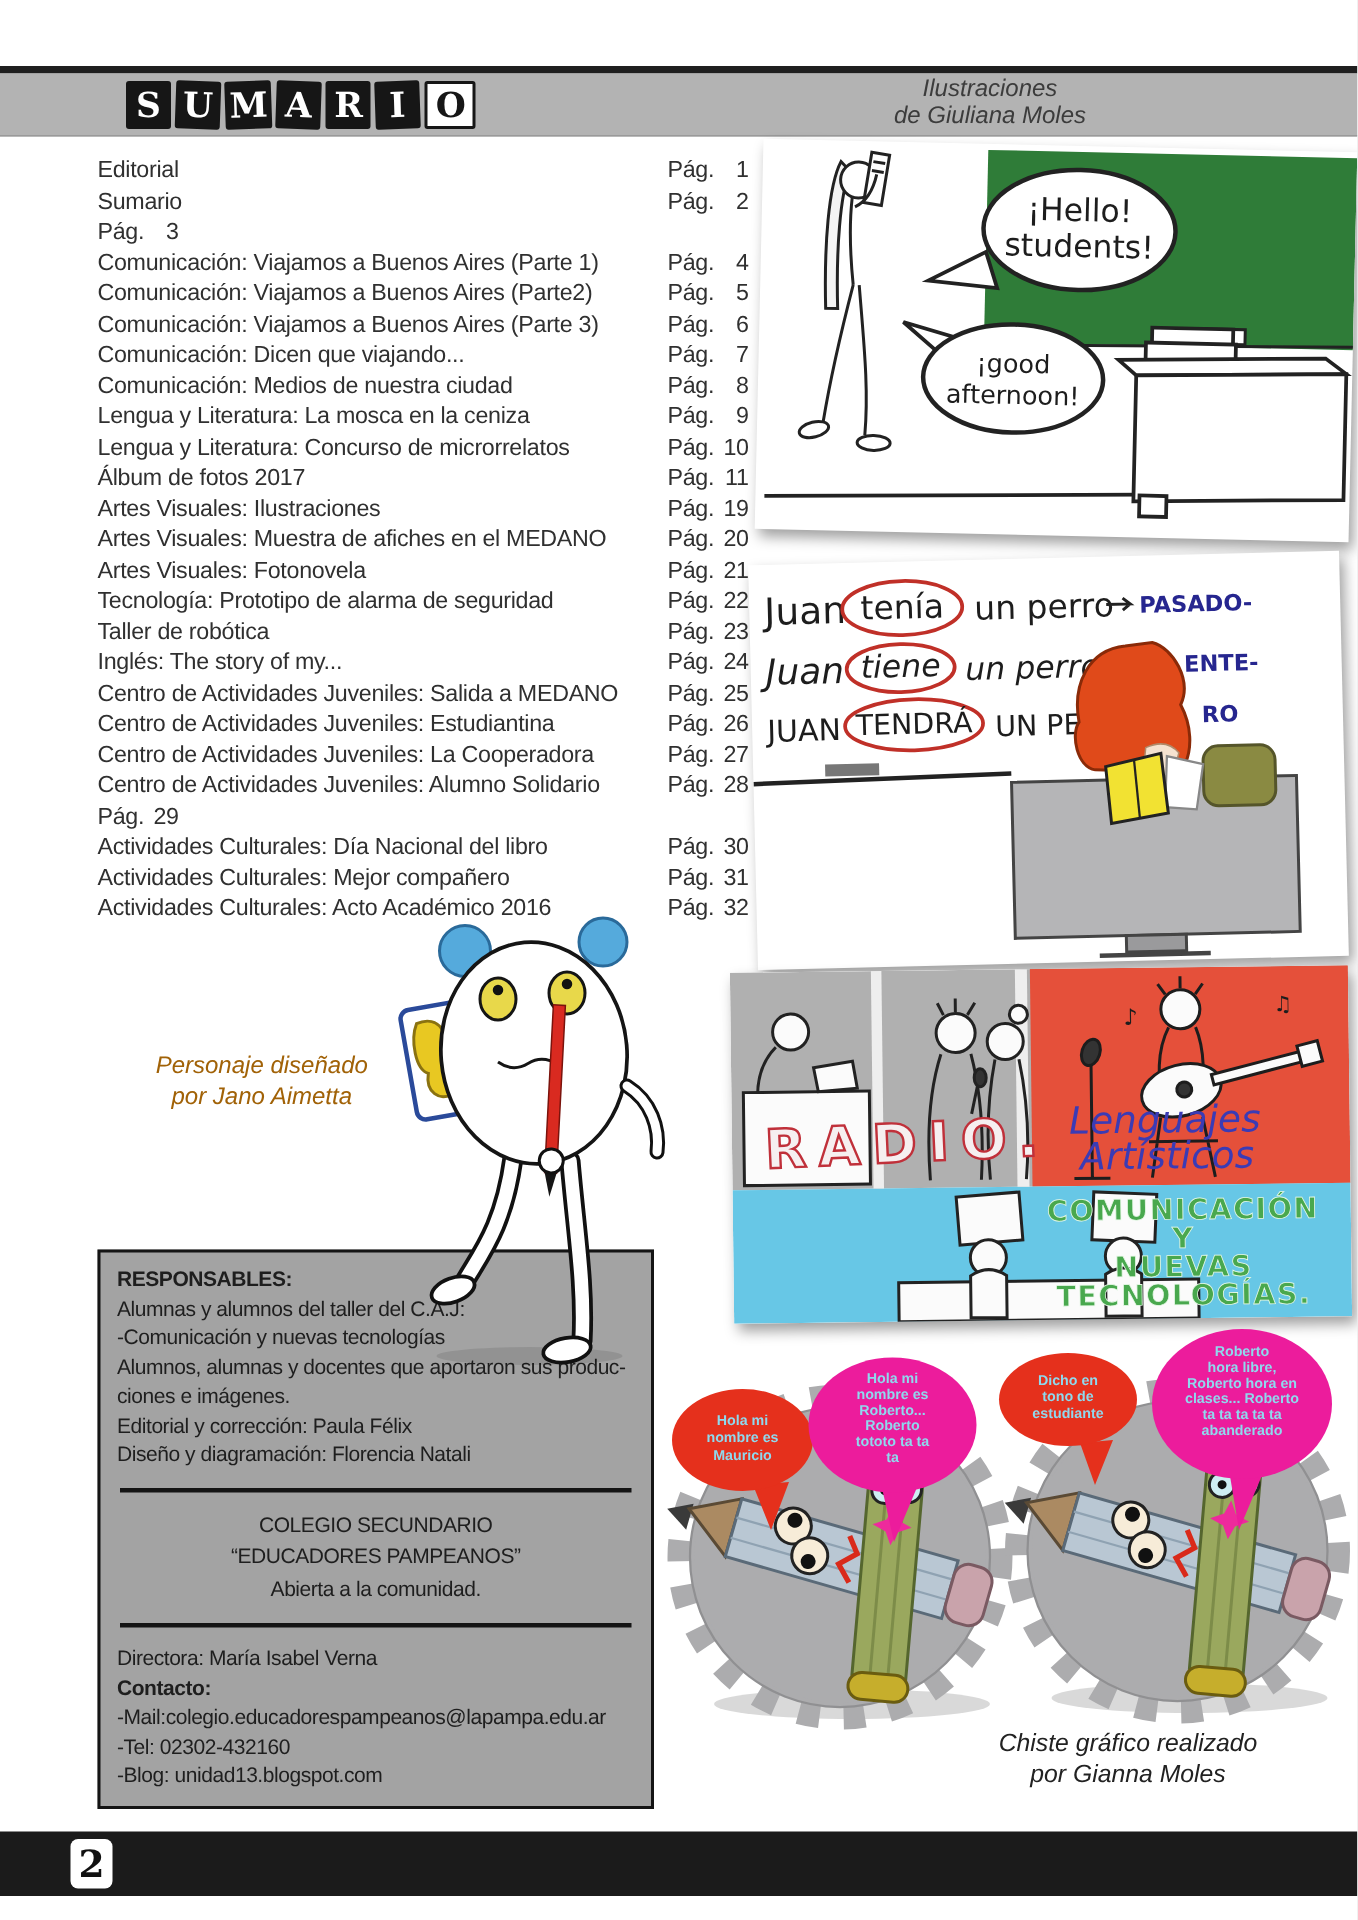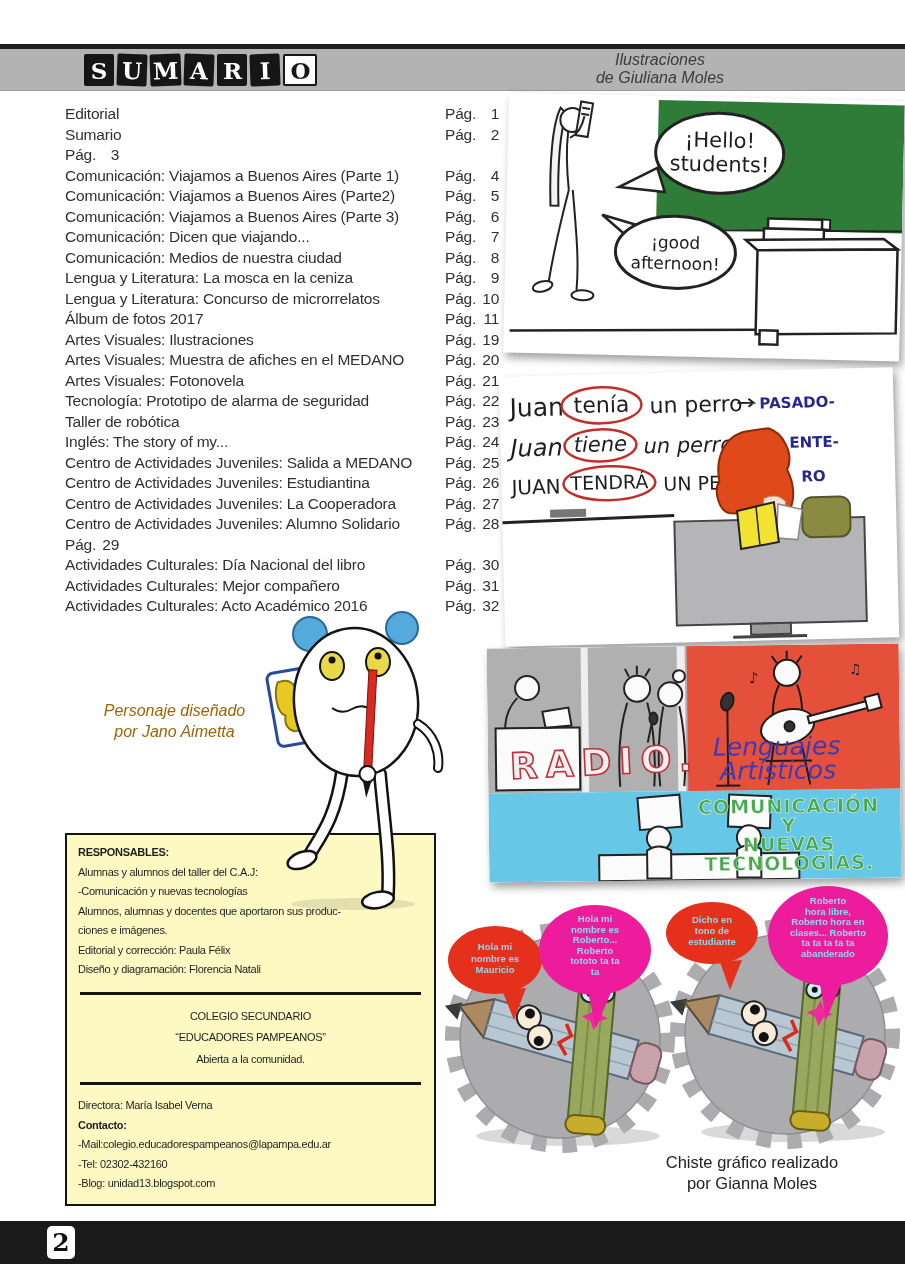--- a/index.html
+++ b/index.html
@@ -31,31 +31,31 @@
   .card-comic2{left:502px;top:372px;width:394px;height:270px;transform:rotate(-1.4deg);}
   .card-collage{left:488px;top:646px;width:412px;height:234px;transform:rotate(-0.7deg);}
 
   
   .mascot{position:absolute;left:238px;top:606px;z-index:5;}
   .mascot-caption{position:absolute;left:92px;top:700px;width:165px;text-align:center;
                   font-style:italic;font-size:16px;line-height:21px;color:#a16207;}
 
   
   .info-box{position:absolute;left:65px;top:833px;width:371px;height:373px;box-sizing:border-box;
-            background:#fef9c3;border:2px solid #141414;padding:8px 11px;z-index:2;
-            font-size:11px;letter-spacing:-0.3px;line-height:19.5px;color:#1e1e1e;}
+            background:#a3a3a3;border:2px solid #141414;padding:8px 11px;z-index:2;
+            font-size:14px;letter-spacing:-0.3px;line-height:19.5px;color:#1e1e1e;}
   .bold{font-weight:bold;}
   .info-box hr{border:none;border-top:3px solid #141414;margin:12px 2px 11px 2px;}
   .pub{text-align:center;line-height:21.5px;}
 
   
   .gear-left{position:absolute;left:440px;top:898px;}
   .gear-right{position:absolute;left:660px;top:878px;}
   .joke-caption{position:absolute;left:612px;top:1152px;width:280px;text-align:center;
-                font-size:16.5px;line-height:21px;color:#222;}
+                font-style:italic;font-size:16.5px;line-height:21px;color:#222;}
 
   
   .bottom-bar{position:absolute;left:0;top:1221px;width:905px;height:43px;background:#1b1b1b;}
   .page-num{position:absolute;left:47px;top:1226px;width:28px;height:33px;background:#fff;border-radius:5px;
             display:flex;align-items:center;justify-content:center;
             font-family:"DejaVu Serif",serif;font-weight:bold;font-size:25px;color:#111;}
 
   
   text{font-family:"DejaVu Sans",sans-serif;}
   .bubble-text{fill:#8fd9ee;font-size:9.5px;font-weight:bold;text-anchor:middle;font-family:"Liberation Sans",sans-serif;}

